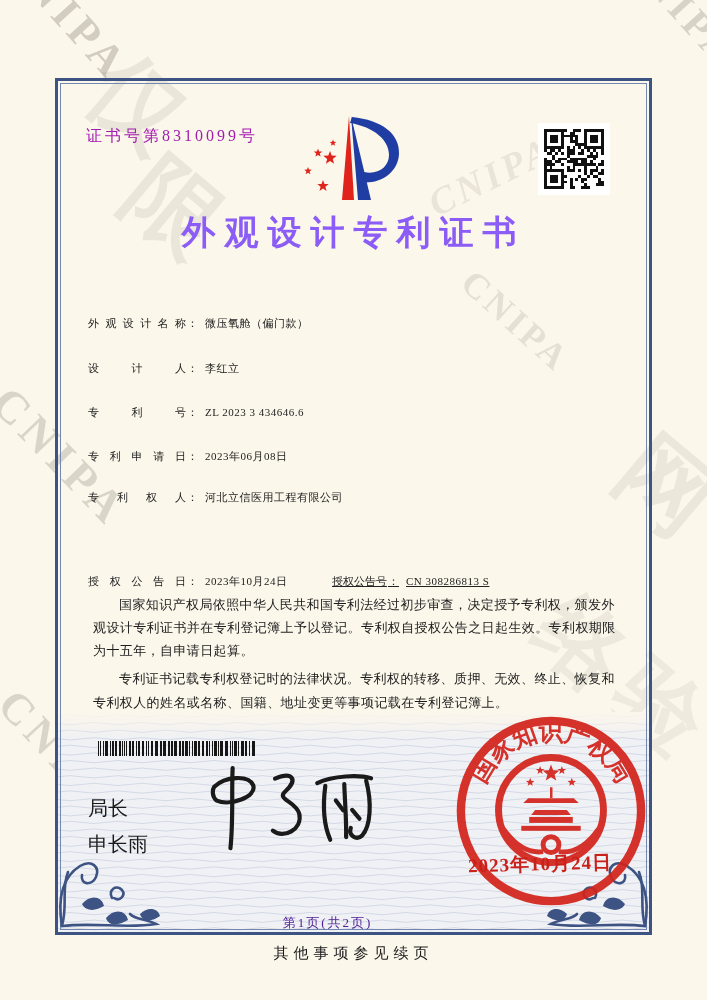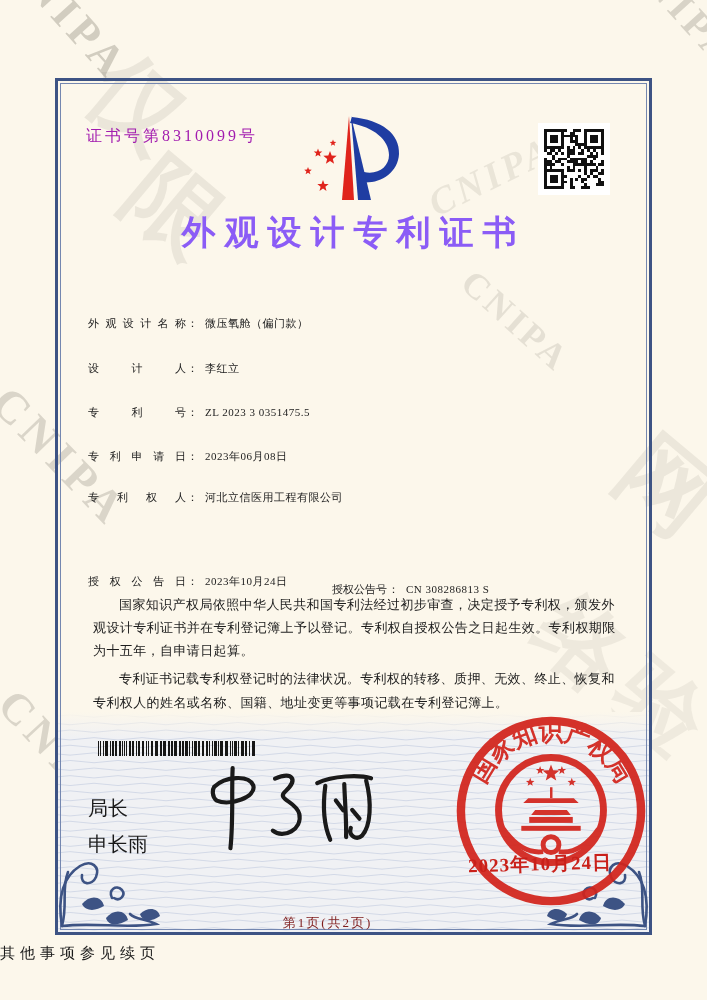--- a/index.html
+++ b/index.html
@@ -24,37 +24,37 @@
   #cert-no{position:absolute; left:86px; top:126px; font-size:16px; letter-spacing:3px; color:#a21caf; z-index:3;}
   #logo{position:absolute; left:292px; top:112px; z-index:3;}
   #qr{position:absolute; left:538px; top:123px; width:72px; height:72px; background:#fff; padding:0; z-index:3;}
   #title{position:absolute; left:0; top:210px; width:707px; text-align:center;
          font-size:34px; font-weight:700; letter-spacing:9px; color:#8b5cf6; z-index:3;}
   
   .field-row{position:absolute; left:88px; font-size:11px; color:#222; z-index:3; white-space:nowrap;margin-top:20px;}
   .f-label{display:inline-block; width:98px; text-align:justify; text-align-last:justify; vertical-align:bottom;}
   .f-colon{margin-left:1px;}
   .f-value{margin-left:7px; letter-spacing:0.5px;}
-  .f-group2{position:absolute; left:244px; top:8px; white-space:nowrap;}
+  .f-group2{position:absolute; left:244px; top:0; white-space:nowrap;text-decoration:underline;}
   
   #body-text{position:absolute; left:88px; top:588px; width:534px; z-index:3;
              font-size:13px; line-height:1.78; letter-spacing:0.4px; color:#1c1c1c;}
   #body-text p{margin:5px; text-indent:2em;}
   
   #barcode{position:absolute; left:98px; top:741px; z-index:4;}
   #officer{position:absolute; left:88px; top:795px; z-index:4;
            font-family:"Liberation Sans","DejaVu Sans",sans-serif; font-size:20px; color:#1a1a1a;}
   #officer div{margin-bottom:9px;}
   #signature{position:absolute; left:200px; top:760px; z-index:4; transform:rotate(-2deg);}
   #seal{position:absolute; left:452px; top:712px; z-index:4; opacity:0.93;}
   #seal-date{position:absolute; left:468px; top:851px; width:170px; z-index:5;
              color:#c9201a; font-size:19px; font-weight:700; letter-spacing:1px; transform:rotate(-1.5deg);}
   #page-num{position:absolute; left:55px; top:914px; width:545px; text-align:center;
-            font-size:13px; letter-spacing:2px; color:#7f1d1d; z-index:4;}
-  #footer-note{position:absolute; left:0; top:944px; width:707px; 
+            font-size:13px; letter-spacing:2px; color:#4c1d95; z-index:4;}
+  #footer-note{position:absolute; left:0; top:944px; width:707px; text-align:center;
                font-size:15px; letter-spacing:5px; color:#1a1a1a; z-index:3;}
 </style>
 </head>
 <body>
 
 <div id="page">
 
   <div class="wm" style="left:-18px; top:-14px; font-size:44px; letter-spacing:6px; transform:rotate(48deg); opacity:.38;">CNIPA</div>
   <div class="wm" style="left:92px; top:42px; font-size:92px; transform:rotate(40deg); opacity:.15;">仅</div>
   <div class="wm" style="left:128px; top:146px; font-size:92px; transform:rotate(40deg); opacity:.15;">限</div>
@@ -298,21 +298,21 @@
 
   <div id="title">外观设计专利证书</div>
 
   <div class="field-row" style="top:296px">
     <span class="f-label">外观设计名称</span><span class="f-colon">：</span><span class="f-value">微压氧舱（偏门款）</span>
   </div>
   <div class="field-row" style="top:341px">
     <span class="f-label">设计人</span><span class="f-colon">：</span><span class="f-value">李红立</span>
   </div>
   <div class="field-row" style="top:385px">
-    <span class="f-label">专利号</span><span class="f-colon">：</span><span class="f-value">ZL 2023 3 0351475.5</span>
+    <span class="f-label">专利号</span><span class="f-colon">：</span><span class="f-value">ZL 2023 3 434646.6</span>
   </div>
   <div class="field-row" style="top:429px">
     <span class="f-label">专利申请日</span><span class="f-colon">：</span><span class="f-value">2023年06月08日</span>
   </div>
   <div class="field-row" style="top:470px">
     <span class="f-label">专利权人</span><span class="f-colon">：</span><span class="f-value">河北立信医用工程有限公司</span>
   </div>
   <div class="field-row" style="top:554px; width:534px;">
     <span class="f-label">授权公告日</span><span class="f-colon">：</span><span class="f-value">2023年10月24日</span>
     <span class="f-group2"><span>授权公告号</span><span class="f-colon">：</span><span class="f-value">CN 308286813 S</span></span>

